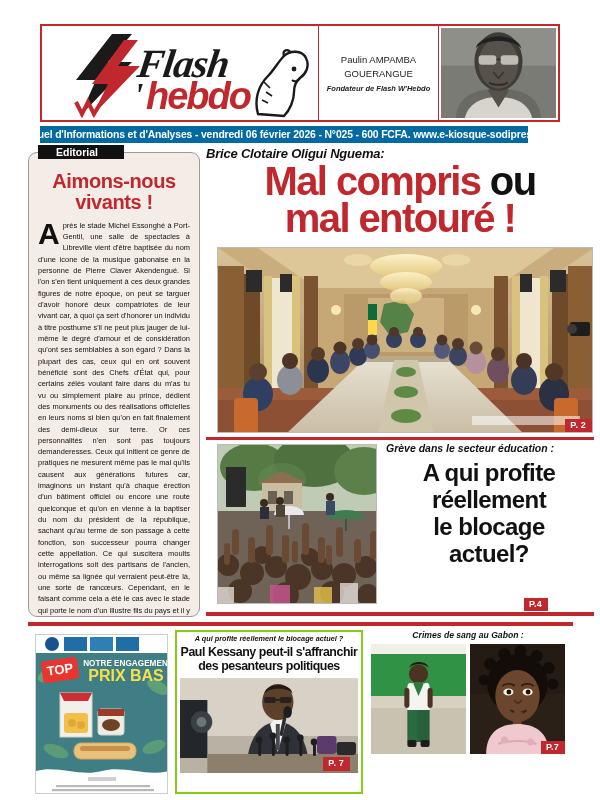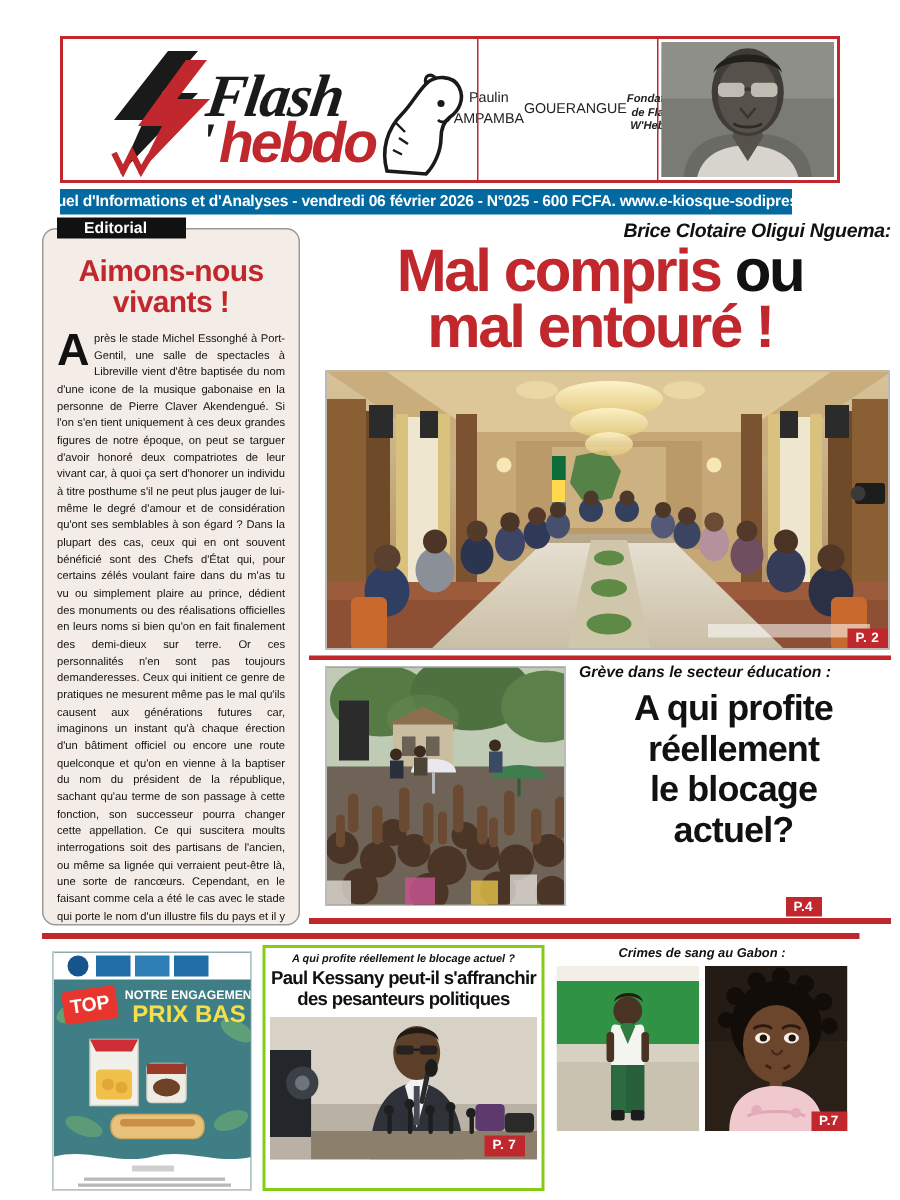--- a/index.html
+++ b/index.html
@@ -36,21 +36,21 @@
     font-size: 38px; color: #c0282d; letter-spacing: -2px;
   }
   .logo-apos {
     position: absolute; left: 92px; top: 50px;
     font-family: "Liberation Serif", serif; font-style: italic; font-weight: bold;
     font-size: 34px; color: #1a1a1a;
   }
   .horse { position: absolute; right: 6px; top: 22px; width: 62px; height: 70px; }
 
   .founder-cell {
-    width: 120px; height: 100%; display:flex; flex-direction: row;
+    width: 120px; height: 100%; display:flex; flex-direction: column;
     align-items: center; justify-content: center; text-align: center;
     border-right: 1px solid #c0282d; padding: 0 4px;
   }
   .founder-name { font-size: 9.5px; color: #222; line-height: 1.45; }
   .founder-role { font-size: 7.5px; font-style: italic; font-weight: bold; color: #222; margin-top: 3px; }
 
   .portrait-cell { flex: 1; height: 100%; padding: 2px; }
   .portrait { width: 100%; height: 100%; position: relative; overflow: hidden;
      background: linear-gradient(170deg,#8c8c88 0%, #6e6e6a 40%, #4a4a47 100%); }
 
@@ -85,36 +85,36 @@
   }
   .edito-body::first-letter {
     float: left; font-family: "Liberation Sans", sans-serif;
     font-size: 30px; line-height: 0.82; font-weight: bold;
     padding: 2px 3px 0 0; color: #111;
   }
 
   
   .kicker-main {
     position: absolute; left: 206px; top: 146px; width: 388px;
-    text-align: right; font-size: 13px; font-weight: bold; font-style: italic;
+    text-align: left; font-size: 13px; font-weight: bold; font-style: italic;
     color: #111; letter-spacing: -0.2px;
   }
   .headline-main {
     position: absolute; left: 206px; top: 163px; width: 388px;
     text-align: center; line-height: 0.93;
     font-size: 40px; font-weight: bold; letter-spacing: -1.6px;
   }
   .hl-red { color: #c0282d; }
   .hl-blk { color: #111; }
 
   
   .photo-main {
     position: absolute; left: 217px; top: 247px; width: 376px; height: 186px;
     border: 1px solid #bbb; overflow: hidden;
-    background: #a16207;
+    background: #8b5cf6;
   }
   .pg-badge {
     position: absolute; font-size: 9px; font-weight: bold; color: #fff;
     background: #c0282d; padding: 1px 6px 1px 5px; letter-spacing: 0.2px;
     line-height: 1.25;
   }
 
   
   .photo-crowd {
     position: absolute; left: 217px; top: 444px; width: 160px; height: 160px;

